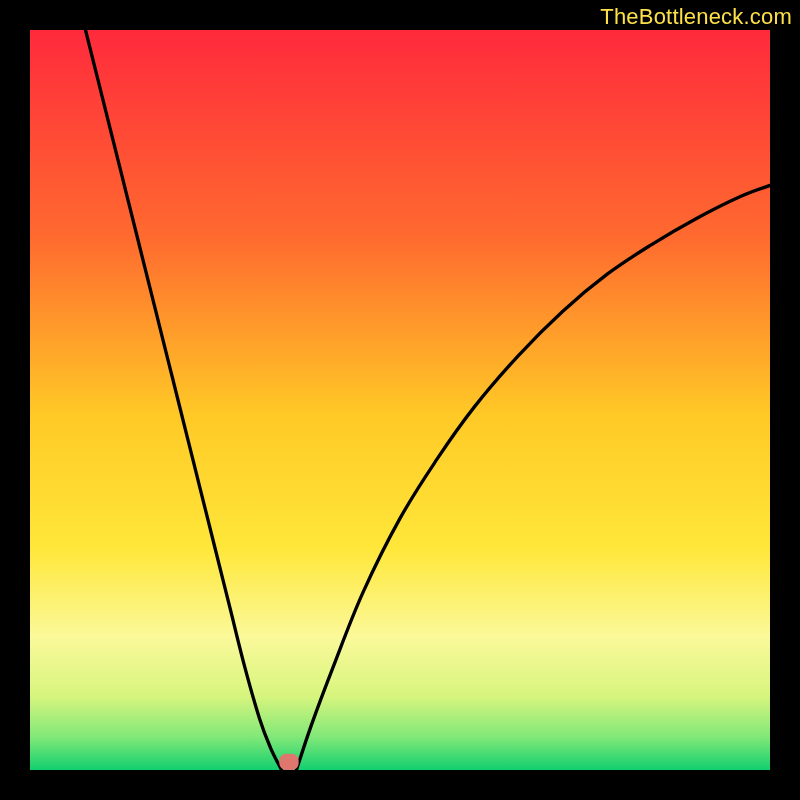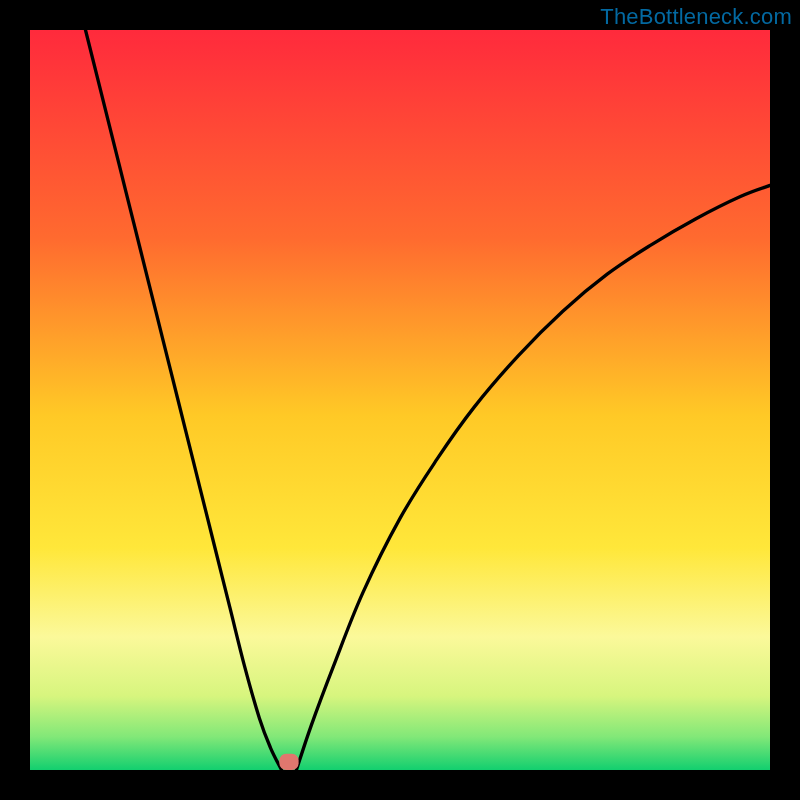--- a/index.html
+++ b/index.html
@@ -21,21 +21,21 @@
     position: absolute;
     left: 30px;
     top: 30px;
     width: 740px;
     height: 740px;
   }
   .watermark {
     position: absolute;
     top: 4px;
     right: 8px;
-    color: #0369a1;
+    color: #fde047;
     font-size: 22px;
     font-weight: 500;
     letter-spacing: 0.2px;
   }
 </style>
 </head>
 <body>
 
 <div class="outer">
   <div class="watermark">TheBottleneck.com</div>

